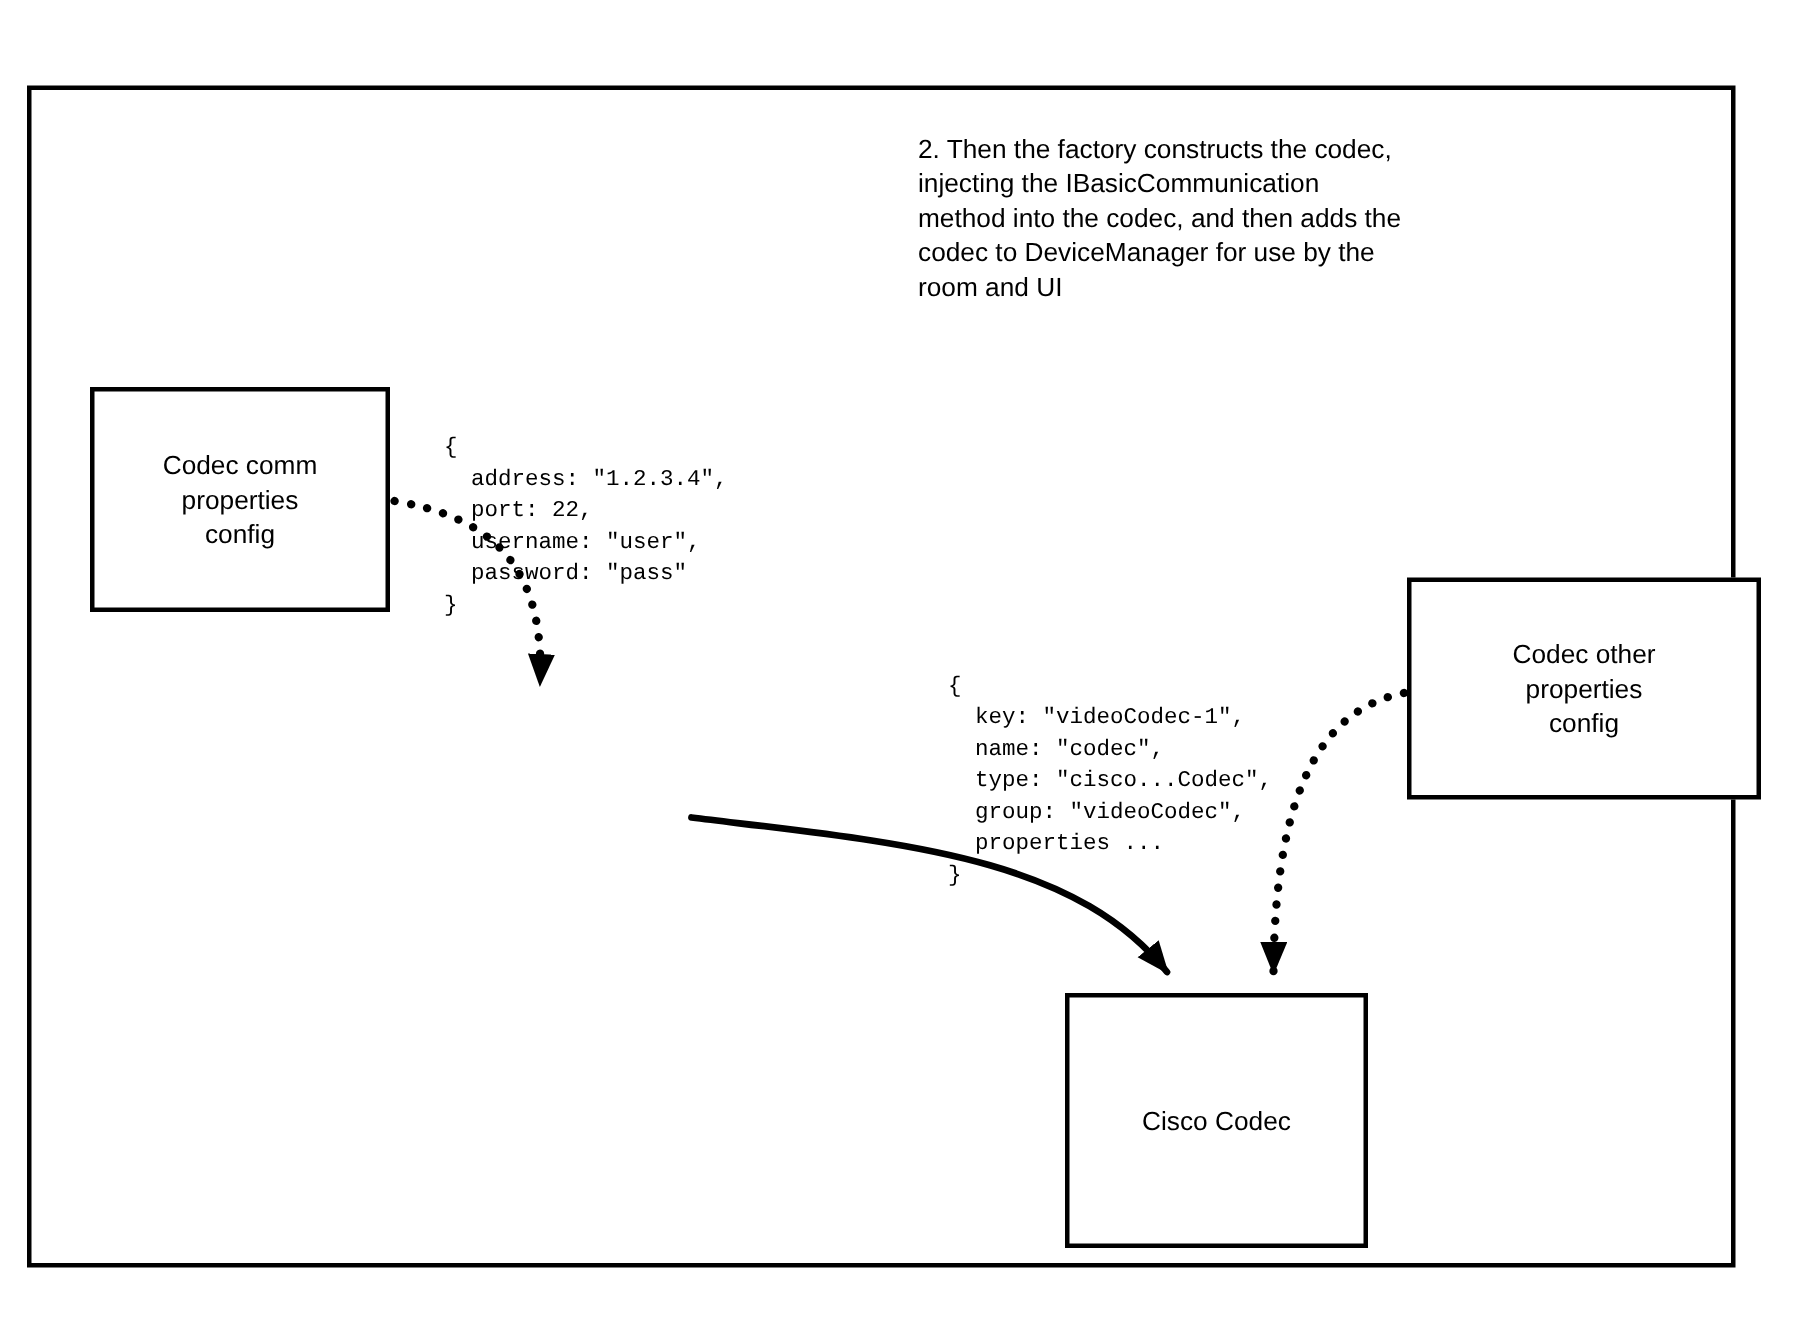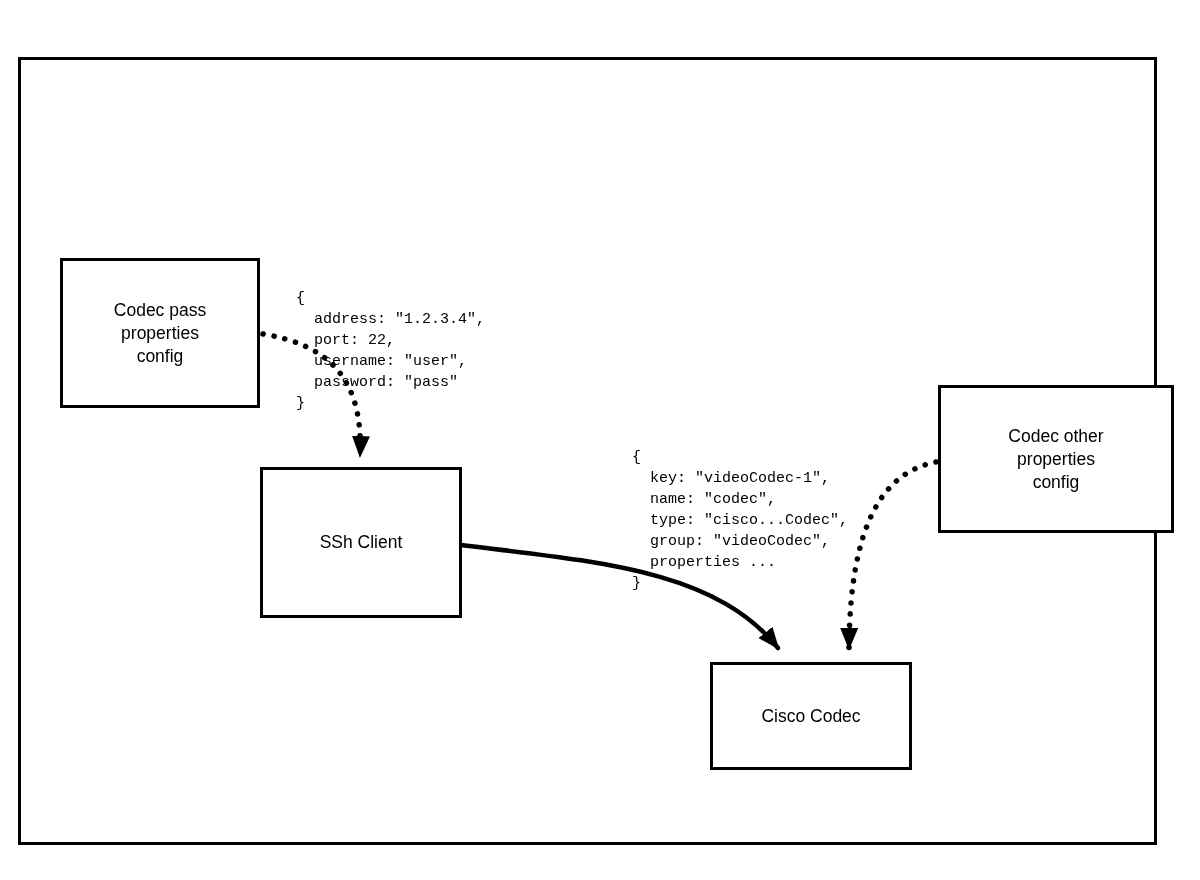--- a/index.html
+++ b/index.html
@@ -68,50 +68,52 @@
       <marker id="arrowTip" markerWidth="26" markerHeight="22" refX="20" refY="9" orient="auto" markerUnits="userSpaceOnUse">
         <path d="M0,0 L22,9 L0,18 Z" fill="#000000"></path>
       </marker>
     </defs>
     <path d="M 263 334 C 322 344, 364 372, 360 456" fill="none" stroke="#000000" stroke-width="5.5" stroke-linecap="round" stroke-dasharray="0.1 11" marker-end="url(#arrowTip)"></path>
     <path d="M 461 545 C 600 562, 715 570, 778 648" fill="none" stroke="#000000" stroke-width="4.5" stroke-linecap="round" marker-end="url(#arrowTip)"></path>
     <path d="M 936 462 C 885 472, 850 520, 849 648" fill="none" stroke="#000000" stroke-width="5.5" stroke-linecap="round" stroke-dasharray="0.1 11" marker-end="url(#arrowTip)"></path>
   </svg>
 
 
+  <div class="note" style="left:612px; top:88px; width:520px;">2. Then the factory constructs the codec,
+injecting the IBasicCommunication
+method into the codec, and then adds the
+codec to DeviceManager for use by the
+room and UI</div>
 
 
   <pre class="code" style="left:296px; top:288px;">{
   address: "1.2.3.4",
   port: 22,
   username: "user",
   password: "pass"
 }</pre>
 
   <pre class="code" style="left:632px; top:447px;">{
   key: "videoCodec-1",
   name: "codec",
   type: "cisco...Codec",
   group: "videoCodec",
   properties ...
 }</pre>
 
   <div class="dbox" style="left:60px; top:258px; width:200px; height:150px;">
-    <span>Codec pass
+    <span>Codec comm
 properties
 config</span>
   </div>
 
-  <div class="dbox" style="left:260px; top:467px; width:202px; height:151px;">
-    <span>SSh Client</span>
-  </div>
 
   <div class="dbox" style="left:938px; top:385px; width:236px; height:148px;">
     <span>Codec other
 properties
 config</span>
   </div>
 
-  <div class="dbox" style="left:710px; top:662px; width:202px; height:108px;">
+  <div class="dbox" style="left:710px; top:662px; width:202px; height:170px;">
     <span>Cisco Codec</span>
   </div>
 
 </div>
 
 </body></html>

